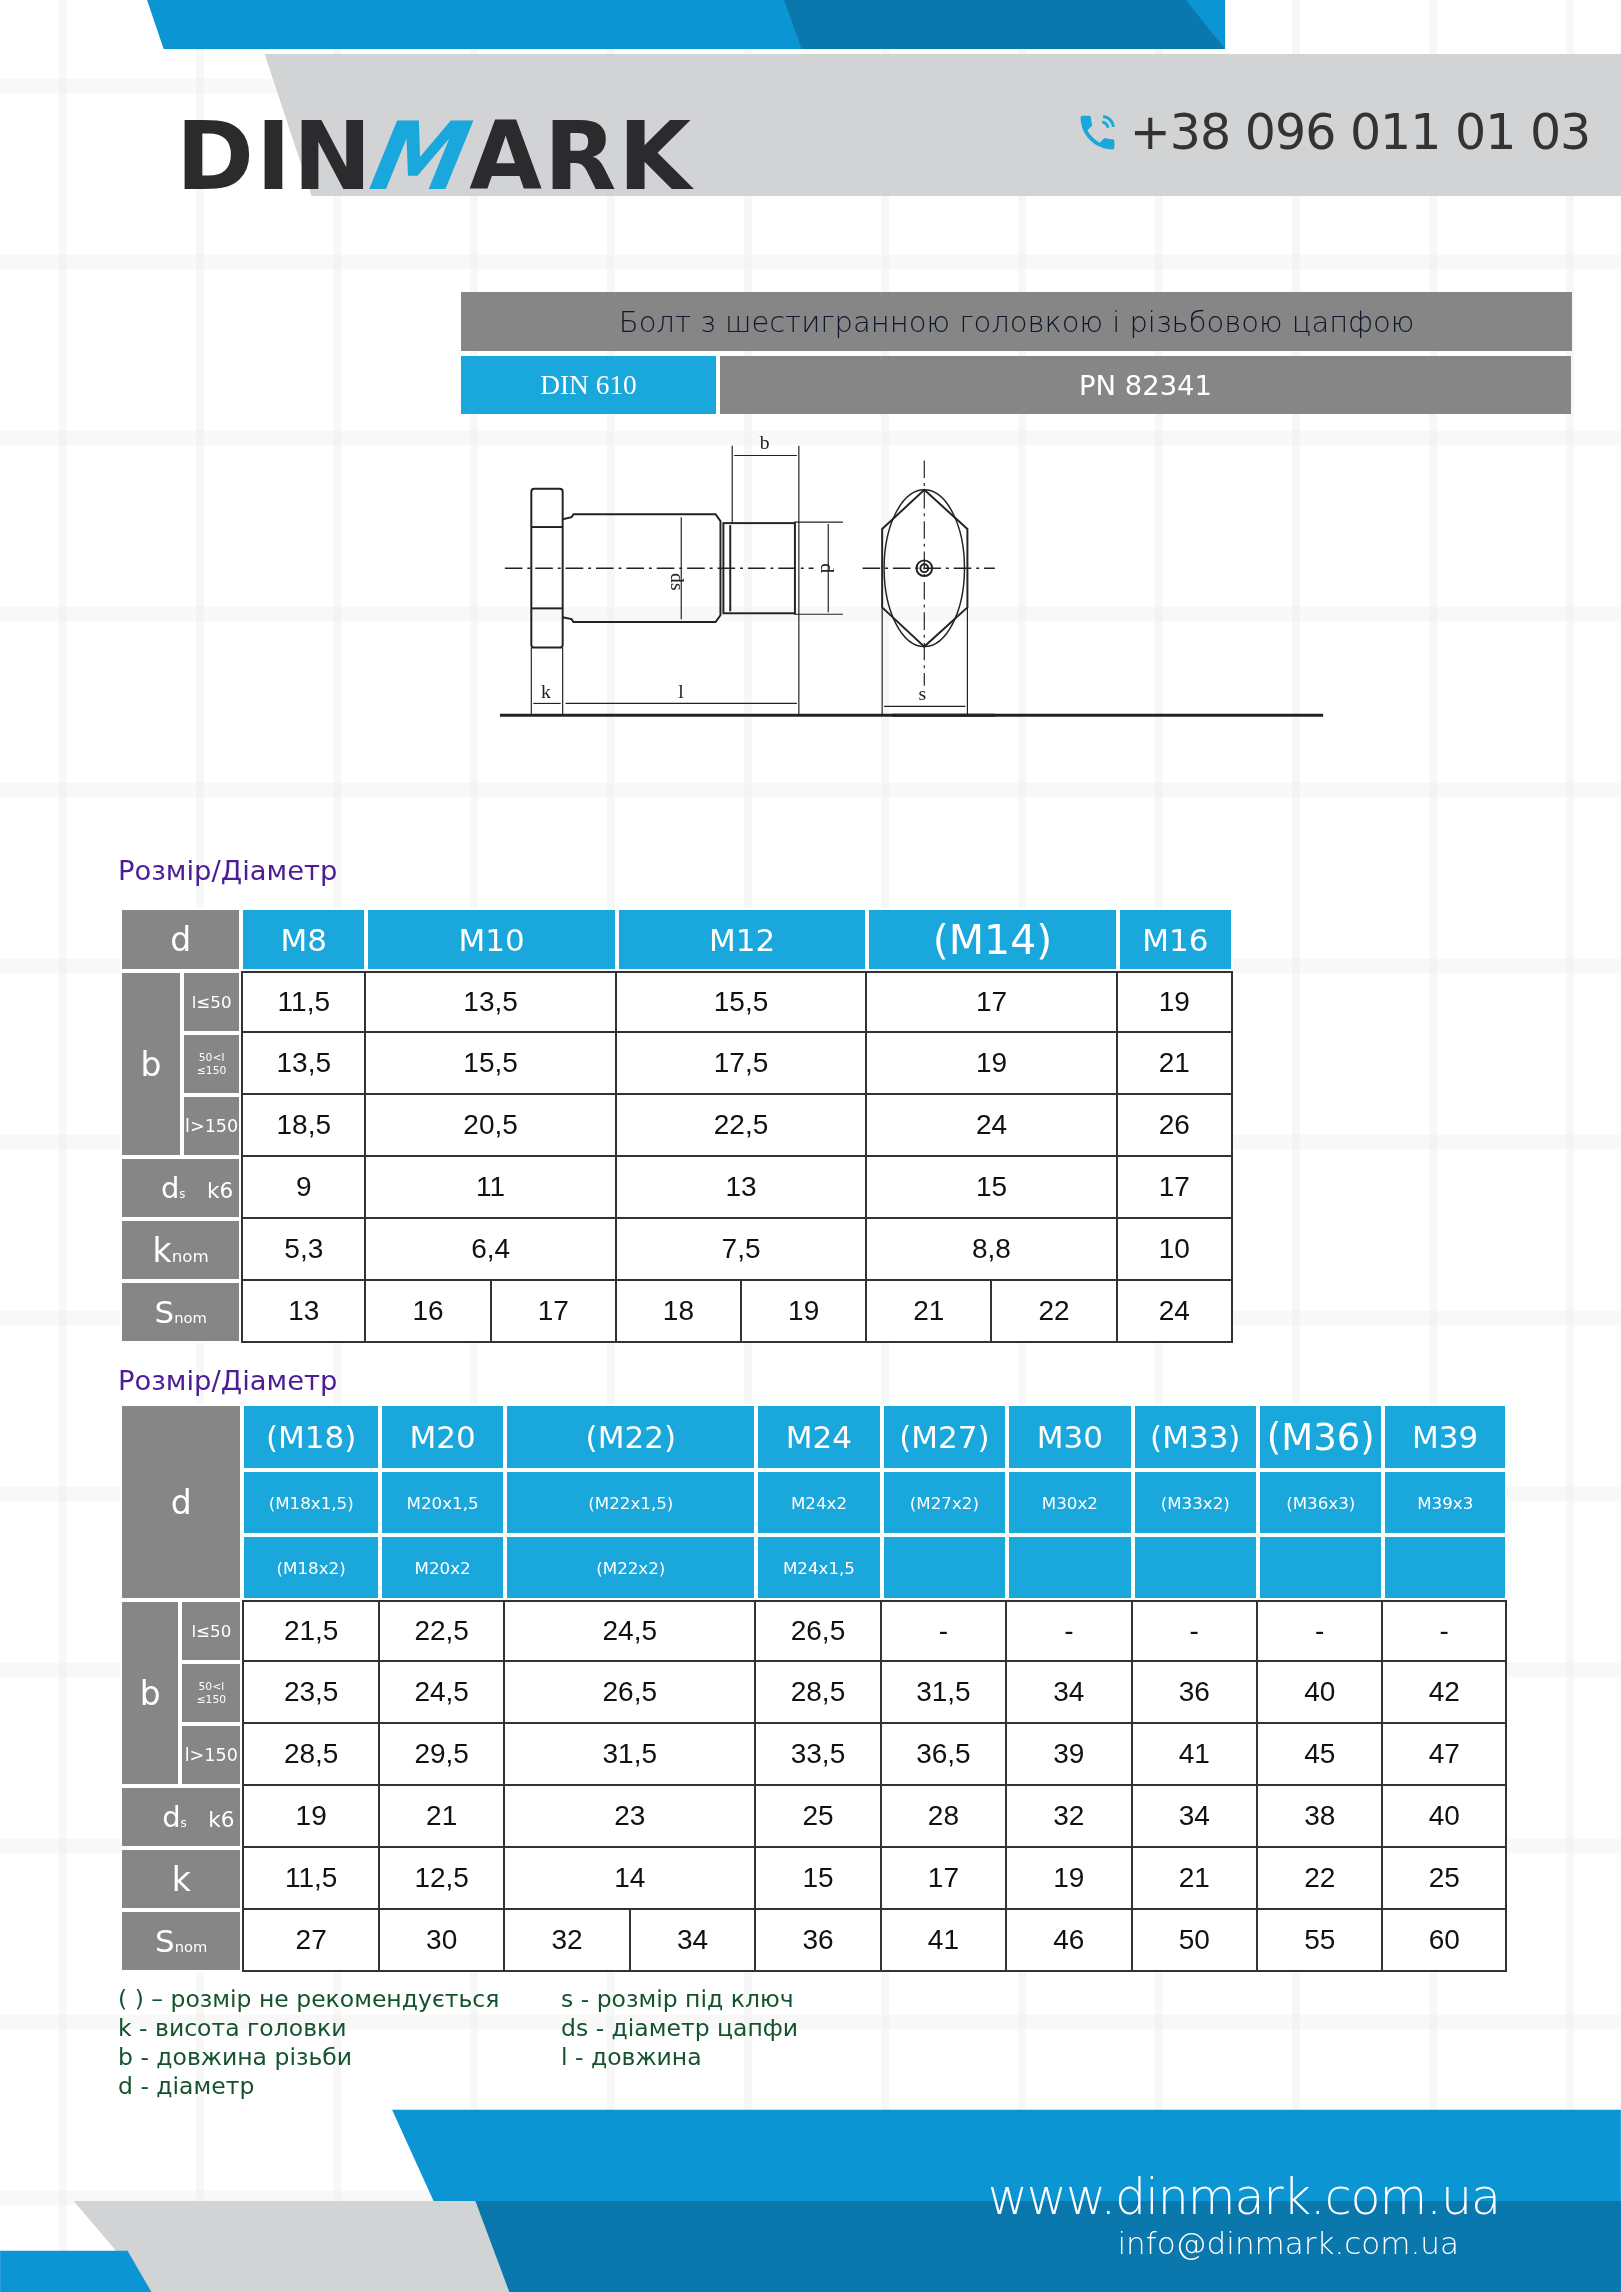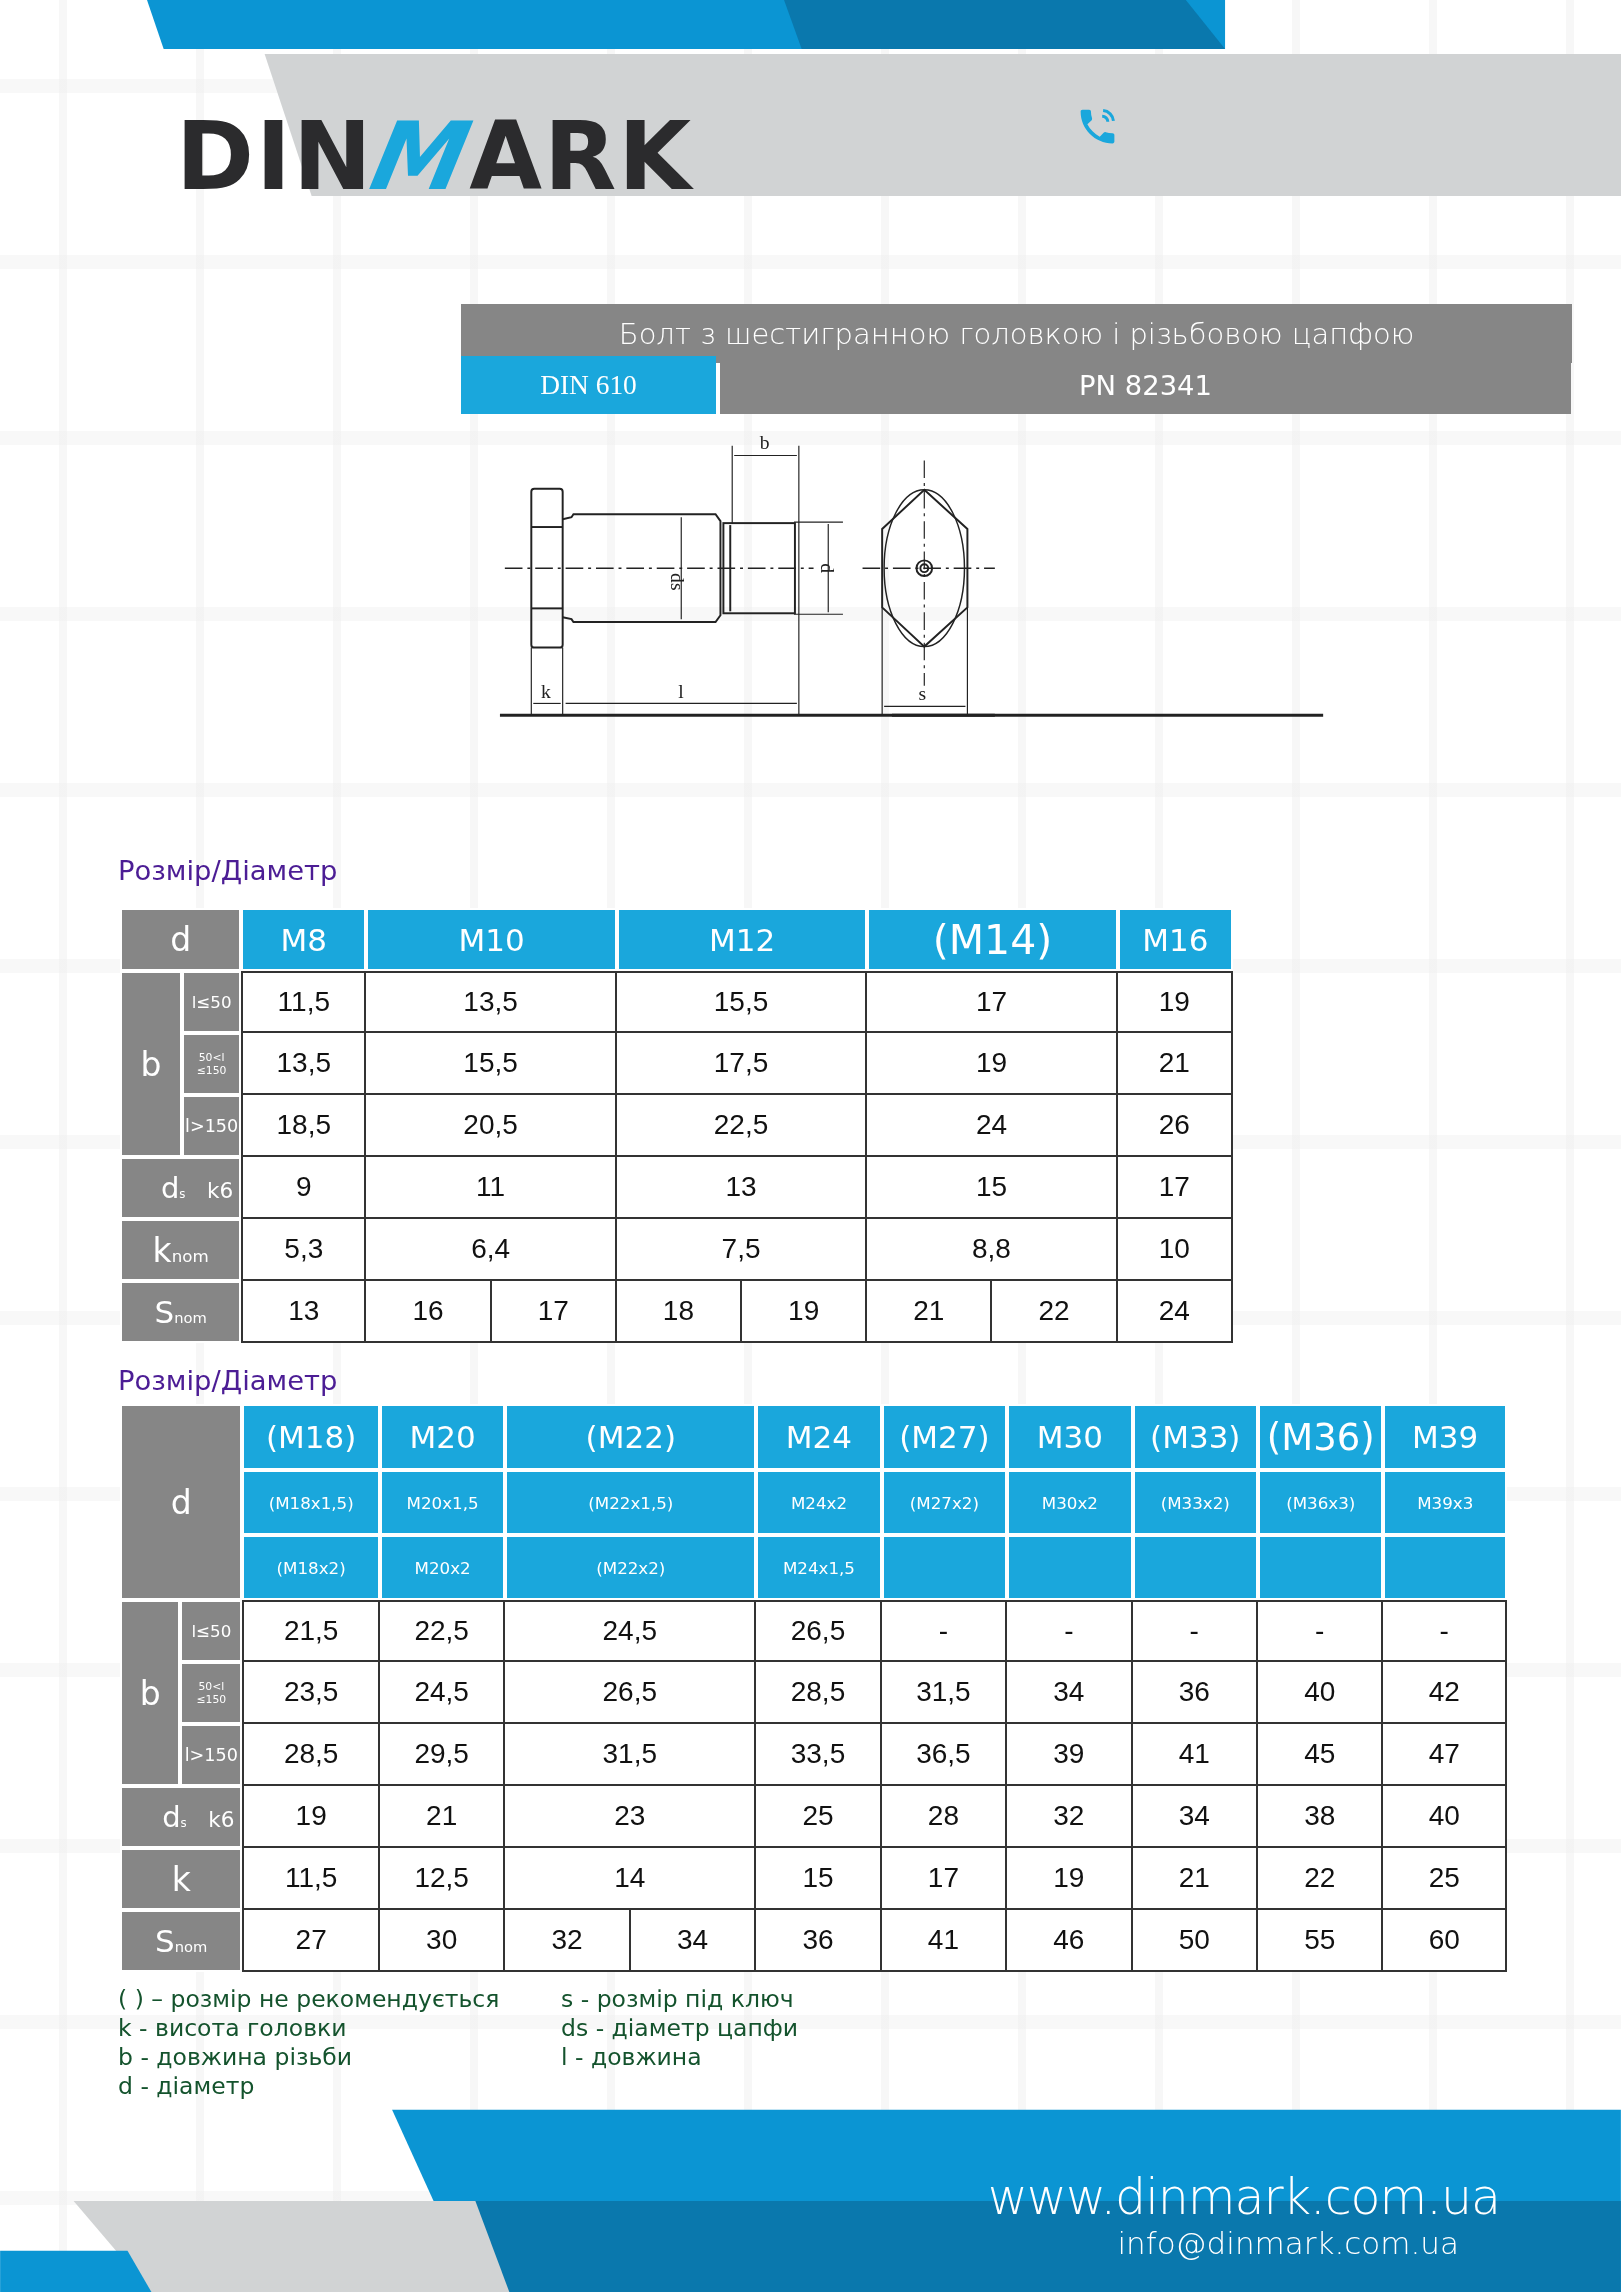--- a/index.html
+++ b/index.html
@@ -11,21 +11,21 @@
       repeating-linear-gradient(90deg, rgba(225,225,225,0.0) 0 59px, rgba(230,230,230,0.6) 59px 67px, rgba(225,225,225,0) 67px 137px),
       repeating-linear-gradient(0deg, rgba(230,230,230,0.0) 0 88px, rgba(236,236,236,0.7) 88px 102px, rgba(230,230,230,0) 102px 176px);
   }
   
   .top-blue { z-index:1; left:0; top:0; width:1621px; height:51px; }
   .logo { z-index:2; left:176px; top:110px; font-family:"DejaVu Sans", sans-serif; font-weight:bold; font-size:94px; letter-spacing:2px; color:#2b2b2d; line-height:1; }
   .logo .m { color:#1aa7dc; font-style:italic; display:inline-block; transform:skewX(-12deg); }
   .phone { z-index:2; left:1075px; top:104px; display:flex; align-items:center; gap:9.8px; }
   .phone-text { font-family:"DejaVu Sans", sans-serif; font-size:49px; color:#333; letter-spacing:-1px; }
   
-  .title-bar { z-index:2; left:461px; top:304px; width:1111px; height:59px; background:#868686; color:#ffffff; font-size:29px; display:flex; align-items:center; justify-content:center; font-family:"DejaVu Sans", sans-serif; font-weight:300; }
+  .title-bar { z-index:2; left:461px; top:292px; width:1111px; height:59px; background:#868686; color:#0f172a; font-size:29px; display:flex; align-items:center; justify-content:center; font-family:"DejaVu Sans", sans-serif; font-weight:300; }
   .din-cell { z-index:2; left:461px; top:356px; width:255px; height:58px; background:#1aa7dc; color:#fff; font-size:27.4px; display:flex; align-items:center; justify-content:center; font-family:Liberation Serif, serif; }
   .pn-cell { z-index:2; left:720px; top:356px; width:851px; height:58px; background:#868686; color:#fff; font-size:27.4px; display:flex; align-items:center; justify-content:center; font-family:"DejaVu Sans", sans-serif; }
   .drawing { z-index:2; left:495px; top:431px; width:838px; height:294px; }
   .section-label { z-index:2; font-family:"DejaVu Sans", sans-serif; font-size:27.4px; color:#4c1d95; }
   
   table.spec { z-index:2; position:absolute; border-collapse:separate; border-spacing:0; table-layout:fixed; }
   .spec td { padding:0; text-align:center; vertical-align:middle; }
   .gh { background:#868686; color:#fff; font-family:"DejaVu Sans", sans-serif; border:2.9px solid #fff; }
   .bh { background:#1aa7dc; color:#fff; font-family:"DejaVu Sans", sans-serif; border:2.9px solid #fff; }
   .vc { background:#fff; color:#111; font-size:28px; border-right:2px solid #333; border-bottom:2px solid #333; font-family:"Liberation Sans", sans-serif; }
@@ -51,20 +51,21 @@
 <div class="abs logo">
   <span>DIN</span><span class="m">M</span><span>ARK</span>
 </div>
 
 <div class="abs phone">
   <svg width="45" height="45" viewBox="0 0 24 24">
     <path d="M6.6 10.8c1.4 2.8 3.8 5.1 6.6 6.6l2.2-2.2c.3-.3.7-.4 1-.2 1.1.4 2.3.6 3.6.6.6 0 1 .4 1 1V20c0 .6-.4 1-1 1C10.6 21 3 13.4 3 4c0-.6.4-1 1-1h3.5c.6 0 1 .4 1 1 0 1.3.2 2.5.6 3.6.1.3 0 .7-.2 1L6.6 10.8z" fill="#1aa7dc"></path>
     <path d="M15 3.5a6 6 0 0 1 5.5 5.5" stroke="#1aa7dc" stroke-width="1.6" fill="none"></path>
     <path d="M14.5 6.5a3 3 0 0 1 3 3" stroke="#1aa7dc" stroke-width="1.6" fill="none"></path>
   </svg>
+  <span class="phone-text">+38 096 011 01 03</span>
 </div>
 
 <div class="abs title-bar">Болт  з шестигранною головкою і різьбовою цапфою</div>
 <div class="abs din-cell">DIN 610</div>
 <div class="abs pn-cell">PN 82341</div>
 
 <svg class="abs drawing" viewBox="0 0 855 300" width="838" height="294" font-family="Liberation Serif, serif" font-size="20" fill="none" stroke="#222" stroke-width="2">
 
   <line x1="5" y1="290" x2="510" y2="290" stroke-width="3"></line>
   <line x1="405" y1="290" x2="845" y2="290" stroke-width="3"></line>

